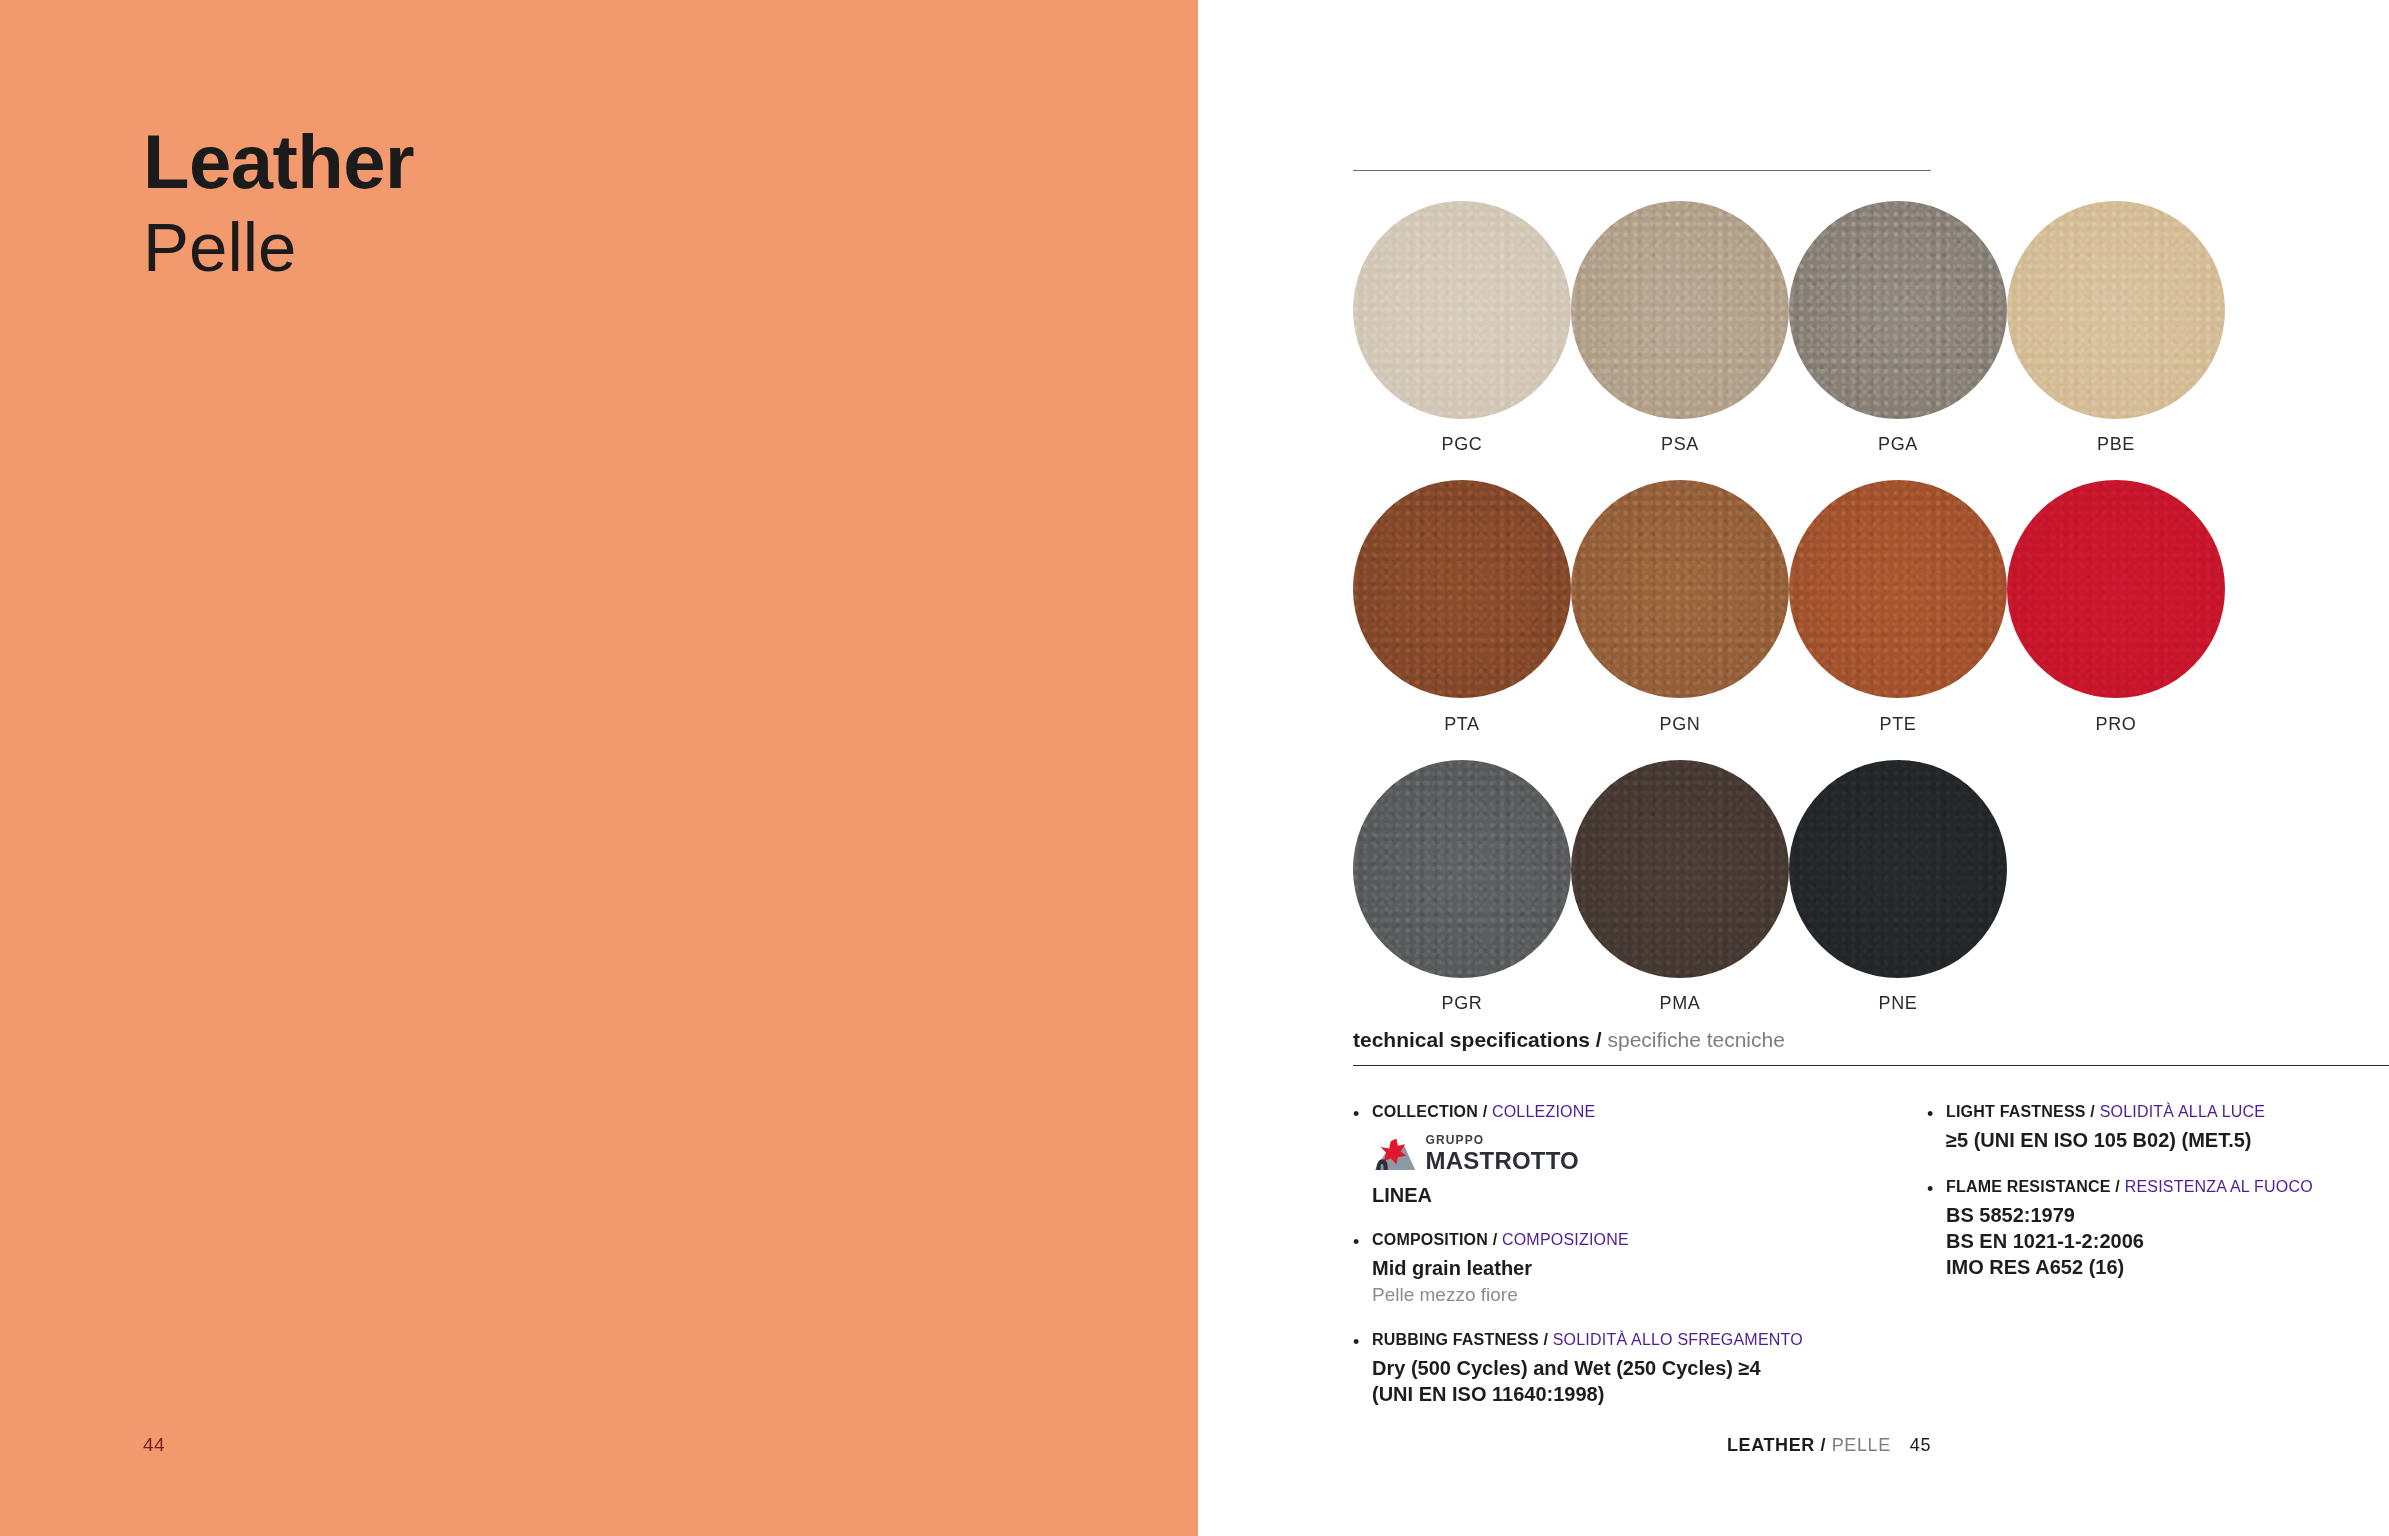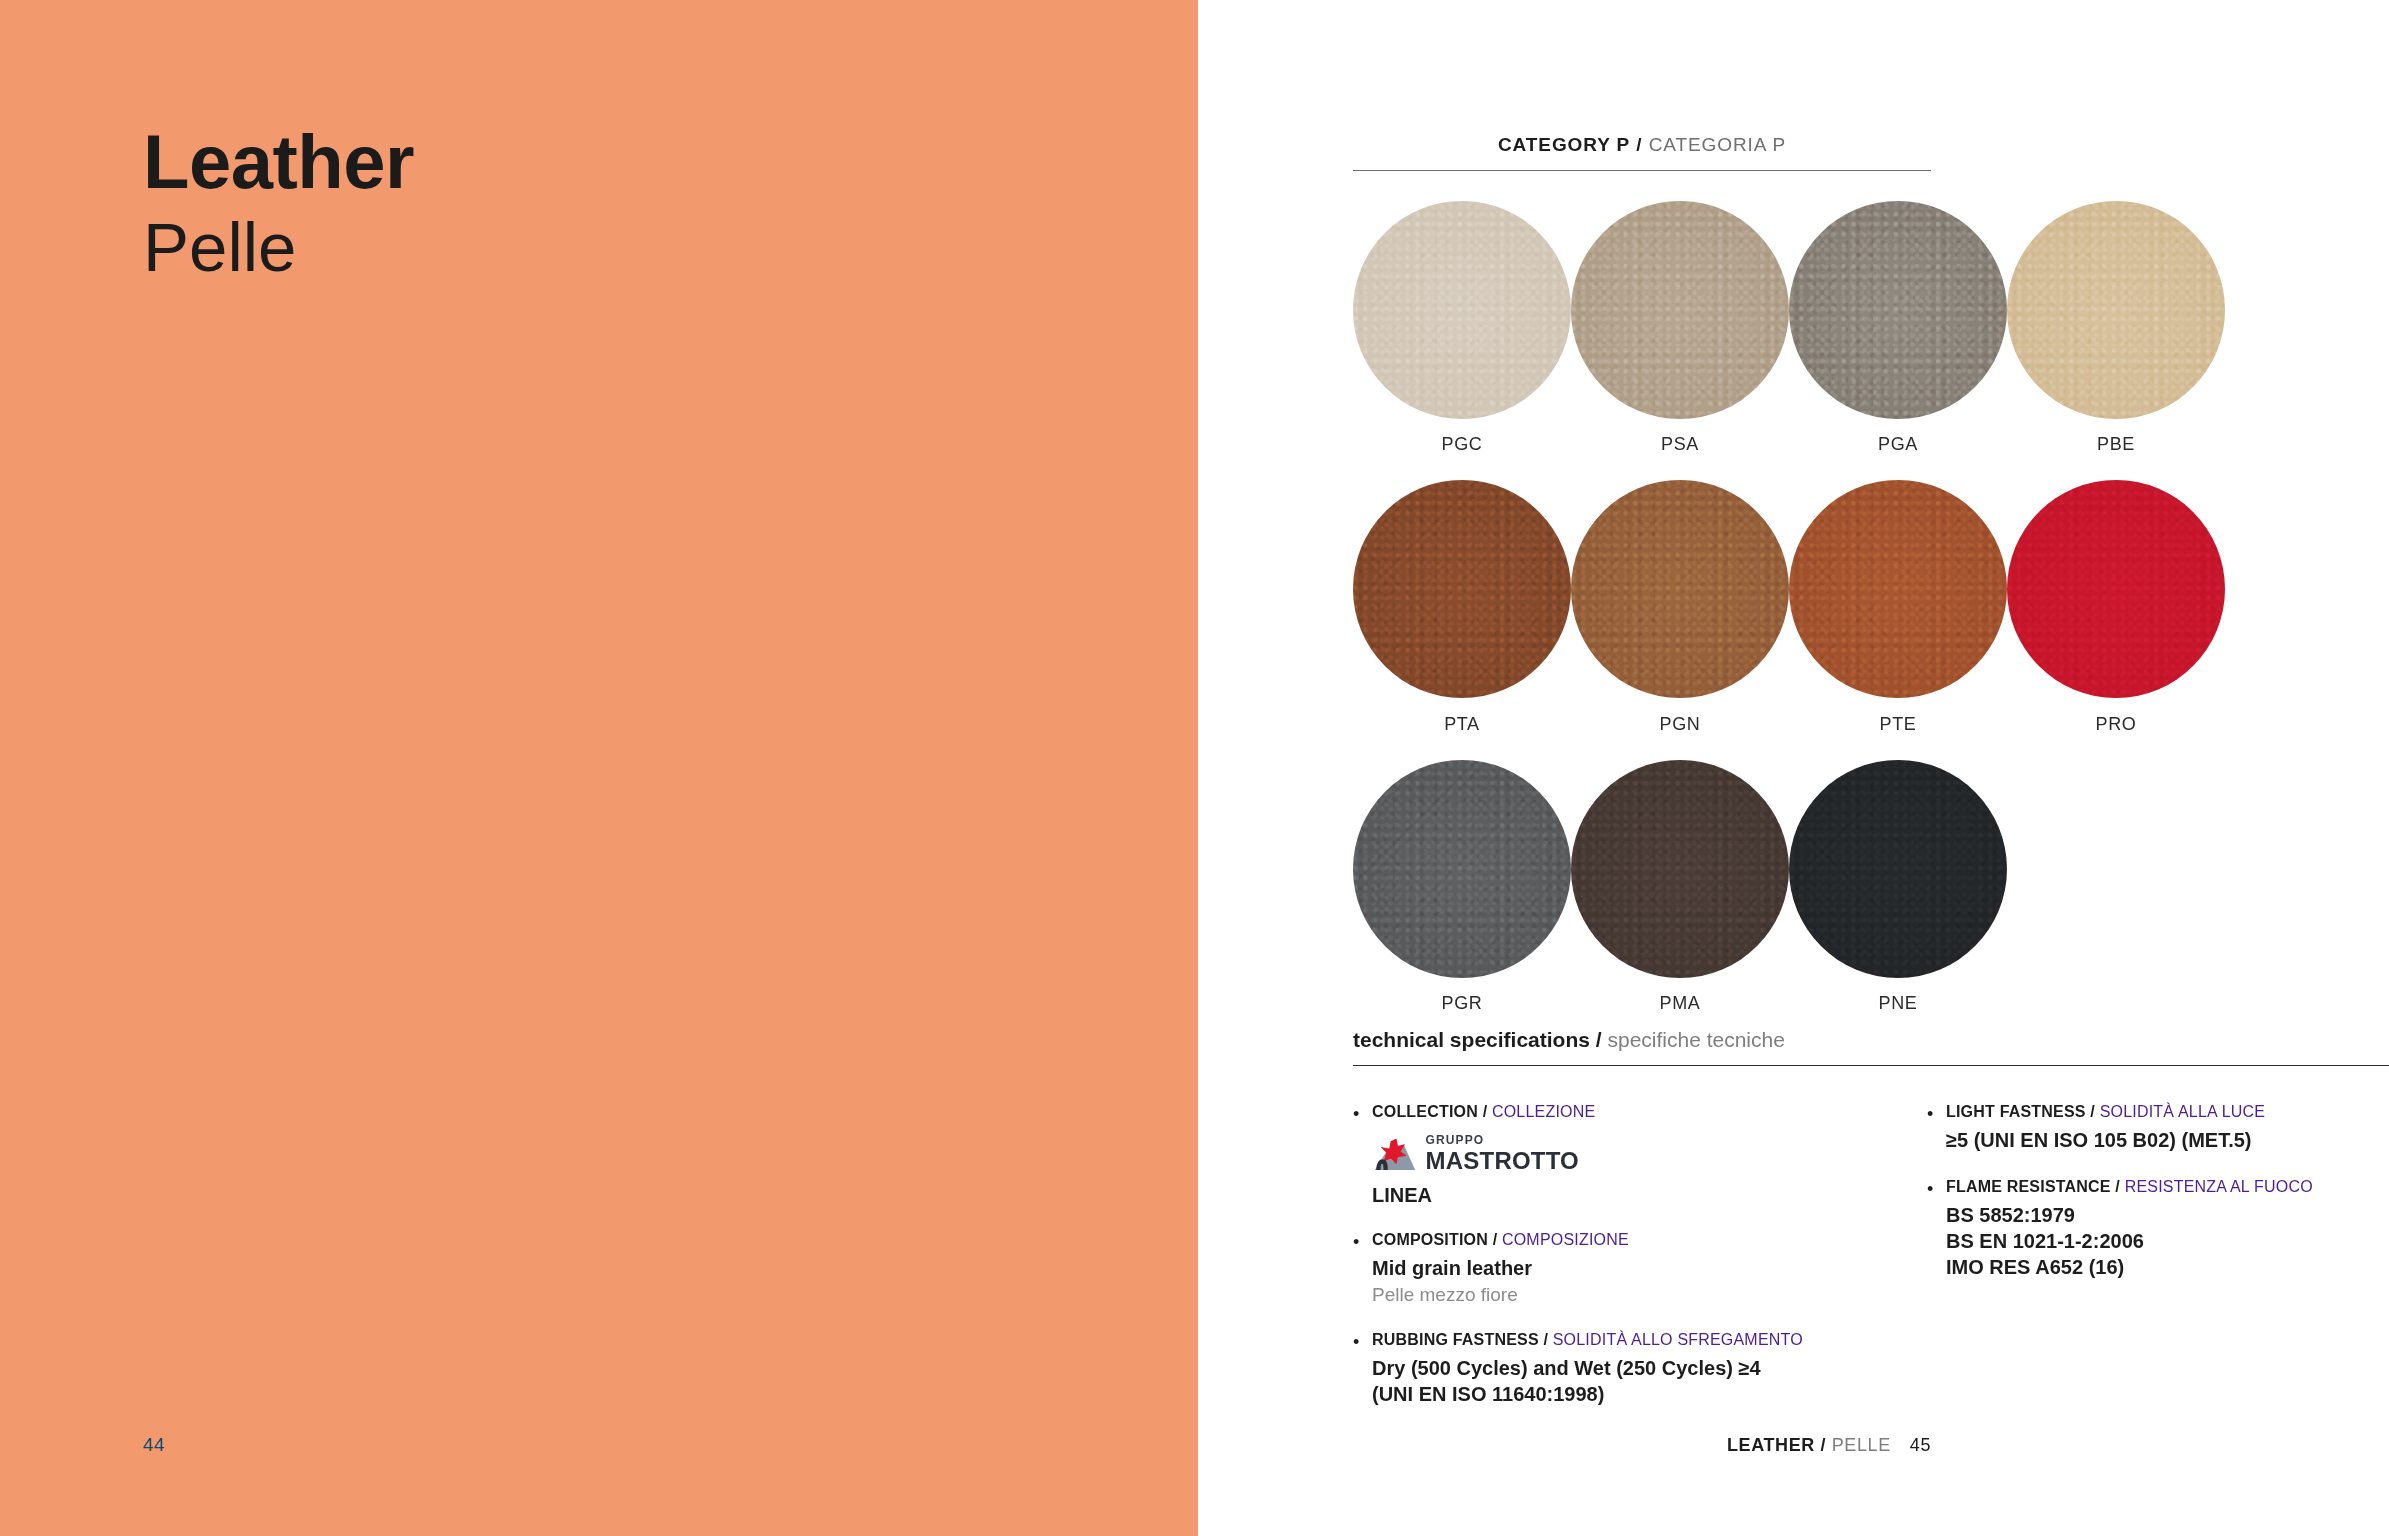--- a/index.html
+++ b/index.html
@@ -22,21 +22,21 @@
   .title-main {
     font-size: 76px; font-weight: 700; color: #1b1b1b;
     letter-spacing: -0.5px; line-height: 1.04;
   }
   .title-sub {
     font-size: 69px; font-weight: 300; color: #1b1b1b;
     letter-spacing: 0px; line-height: 1.12; margin-top: 7.6px;
   }
   .folio-left {
     position: absolute; left: 143px; bottom: 80px;
-    font-size: 19px; font-weight: 400; color: #0c4a6e; letter-spacing: 0.4px;
+    font-size: 19px; font-weight: 400; color: #7f1d1d; letter-spacing: 0.4px;
   }
 
   
   .page-right {
     flex: 1 1 auto; height: 1536px; background: #ffffff; position: relative;
   }
   .rp-inner { position: absolute; left: 155px; right: 59px; top: 0; bottom: 0; }
 
   .cat-header {
     position: absolute; top: 134px; left: 0; right: 0;
@@ -147,25 +147,20 @@
     <div class="title-block">
       <div class="title-main">Leather</div>
       <div class="title-sub">Pelle</div>
     </div>
     <div class="folio-left">44</div>
   </div>
 
   <div class="page-right">
     <div class="rp-inner">
 
-      <div class="cat-header">
-        <span class="en">CATEGORY P</span>
-        <span class="sep">/</span>
-        <span class="it">CATEGORIA P</span>
-      </div>
       <div class="cat-rule"></div>
 
       <div class="swatch-grid" id="swatch-grid">
           <div class="swatch-cell">
             <div class="swatch-disc" style="background: rgb(212, 201, 185);"></div>
             <div class="swatch-label">PGC</div>
           </div>
           <div class="swatch-cell">
             <div class="swatch-disc" style="background: rgb(179, 162, 140);"></div>
             <div class="swatch-label">PSA</div>

